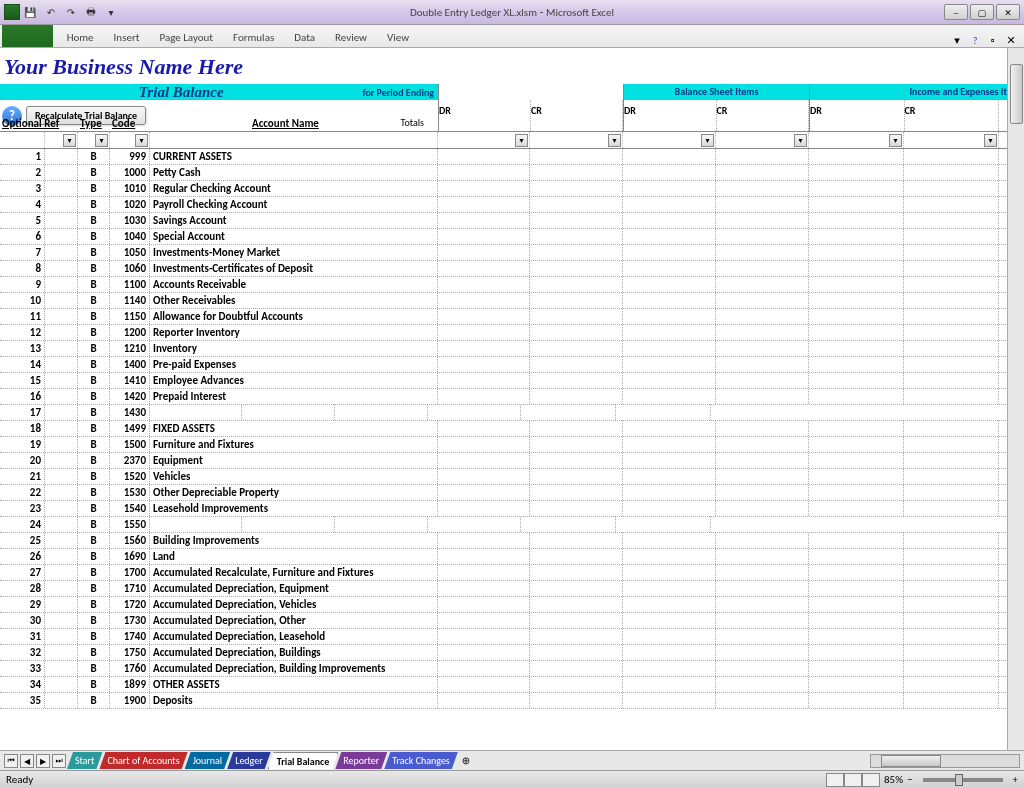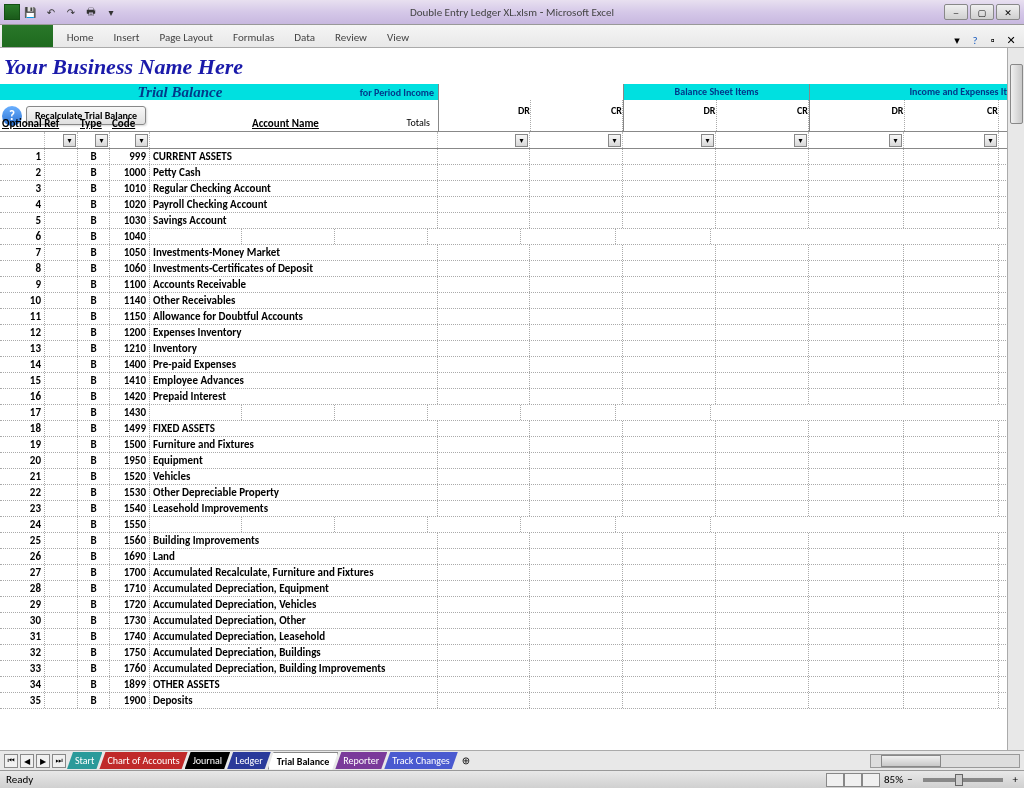--- a/index.html
+++ b/index.html
@@ -28,45 +28,45 @@
 .subhdr{display:flex;height:32px;border-bottom:1px solid #888}
 .subhdr-left{width:438px;display:flex;align-items:center;position:relative}
 .help-icon{width:20px;height:20px;border-radius:50%;background:linear-gradient(#6ab0ff,#2a70d0);color:#fff;display:flex;align-items:center;justify-content:center;font-weight:bold;font-size:13px;margin-left:2px}
 .recalc-btn{background:linear-gradient(#f8f8f8,#e0e0e0);border:1px solid #888;border-radius:3px;padding:2px 8px;font-size:10px;font-weight:bold;margin-left:4px;box-shadow:1px 1px 2px rgba(0,0,0,0.15)}
 .col-labels{position:absolute;bottom:1px;left:2px;display:flex;font-weight:bold;text-decoration:underline;font-size:10px}
 .cl-ref{width:78px}
 .cl-type{width:32px}
 .cl-code{width:40px}
 .cl-acct{padding-left:100px}
 .subhdr-mid{width:185px;display:flex;border-left:1px solid #888;position:relative}
-.drcr{flex:1;text-align:right;font-weight:bold;font-size:10px;padding-top:4px;border-right:1px dotted #aaa}
+.drcr{flex:1;text-align:left;font-weight:bold;font-size:10px;padding-top:4px;border-right:1px dotted #aaa}
 .subhdr-bal{width:186px;display:flex;border-left:1px solid #888}
 .subhdr-inc{width:190px;display:flex;border-left:1px solid #888}
-.totals-label{position:absolute;right:8px;bottom:2px;font-size:10px}
+.totals-label{position:absolute;right:14px;bottom:2px;font-size:10px}
 .filter-row{display:flex;height:17px;border-bottom:1px solid #888}
 .filter-row>div{border-right:1px dotted #bbb;position:relative}
 .fc1{width:45px}.fc2{width:33px}.fc3{width:32px}.fc4{width:40px}.fc5{width:288px}
 .fc6{width:92px}.fc7{width:93px}.fc8{width:93px}.fc9{width:93px}.fc10{width:95px}.fc11{width:95px}
 .drop{position:absolute;right:1px;bottom:1px;width:13px;height:13px;background:linear-gradient(#f8f8f8,#d8d8d8);border:1px solid #888;font-size:8px;line-height:11px;text-align:center}
 .grid{overflow:auto;height:598px}
 .row{display:flex;height:16px;border-bottom:1px dotted #aaa}
 .row>div{border-right:1px dotted #aaa;padding:0 3px;white-space:nowrap;overflow:hidden;font-size:11px;line-height:16px}
 .c-num{width:45px;text-align:right;font-weight:bold}
 .c-ref{width:33px}
 .c-type{width:32px;text-align:center;font-weight:bold}
 .c-code{width:40px;text-align:right;font-weight:bold}
 .c-acct{width:288px;font-weight:bold}
 .c-v{width:92px}.c-v2{width:93px}.c-v3{width:93px}.c-v4{width:93px}.c-v5{width:95px}.c-v6{width:95px}
 .sheet-tabs{position:absolute;bottom:18px;left:0;right:0;height:20px;background:#e8e8e8;display:flex;align-items:center;border-top:1px solid #aaa}
 .nav-arrows{display:flex;padding:0 4px;gap:2px}
 .nav-arrow{width:14px;height:14px;border:1px solid #888;background:#f0f0f0;font-size:8px;display:flex;align-items:center;justify-content:center}
 .tab{padding:2px 8px;font-size:10px;color:#fff;clip-path:polygon(6px 0,100% 0,calc(100% - 6px) 100%,0 100%);margin-left:-3px}
 .tab-start{background:#2a9a9a}
 .tab-chart{background:#c02a2a}
-.tab-journal{background:#000000}
+.tab-journal{background:#0369a1}
 .tab-ledger{background:#2a3a9a}
 .tab-trial{background:#fff;color:#000;border:1px solid #888;border-bottom:none;font-weight:bold}
 .tab-reporter{background:#7a3a9a}
 .tab-track{background:#4a5ad0}
 .tab-scroll{flex:1;display:flex;justify-content:flex-end;padding-right:4px}
 .hscroll{width:150px;height:14px;background:#ddd;border:1px solid #999;position:relative}
 .hscroll-thumb{position:absolute;left:10px;width:60px;height:12px;background:linear-gradient(#f0f0f0,#c8c8c8);border:1px solid #888}
 .statusbar{position:absolute;bottom:0;left:0;right:0;height:18px;background:linear-gradient(#e8e8e8,#d0d0d0);display:flex;align-items:center;border-top:1px solid #999;font-size:10px;padding:0 6px}
 .status-right{position:absolute;right:6px;display:flex;align-items:center;gap:4px}
 .view-btns{display:flex}
@@ -113,21 +113,21 @@
     <span class="ribbon-icon">▫</span>
     <span class="ribbon-icon">✕</span>
   </div>
 </div>
 
 <div class="sheet-area">
   <div class="business-title">Your Business Name Here</div>
   <div class="header-bar">
     <div class="hb-trial">
       <div class="hb-trial-title">Trial Balance</div>
-      <div class="hb-period">for Period Income</div>
+      <div class="hb-period">for Period Ending</div>
     </div>
     <div class="hb-gap1"></div>
     <div class="hb-balance">Balance Sheet Items</div>
     <div class="hb-income">Income and Expenses Items</div>
   </div>
   <div class="subhdr">
     <div class="subhdr-left">
       <div class="help-icon">?</div>
       <button class="recalc-btn">Recalculate Trial Balance</button>
       <div class="col-labels">
@@ -246,20 +246,21 @@
         <div class="c-v3"></div>
         <div class="c-v4"></div>
         <div class="c-v5"></div>
         <div class="c-v6"></div>
       </div>
       <div class="row">
         <div class="c-num">6</div>
         <div class="c-ref"></div>
         <div class="c-type">B</div>
         <div class="c-code">1040</div>
+        <div class="c-acct">Special Account</div>
         <div class="c-v"></div>
         <div class="c-v2"></div>
         <div class="c-v3"></div>
         <div class="c-v4"></div>
         <div class="c-v5"></div>
         <div class="c-v6"></div>
       </div>
       <div class="row">
         <div class="c-num">7</div>
         <div class="c-ref"></div>
@@ -323,21 +324,21 @@
         <div class="c-v3"></div>
         <div class="c-v4"></div>
         <div class="c-v5"></div>
         <div class="c-v6"></div>
       </div>
       <div class="row">
         <div class="c-num">12</div>
         <div class="c-ref"></div>
         <div class="c-type">B</div>
         <div class="c-code">1200</div>
-        <div class="c-acct">Expenses Inventory</div>
+        <div class="c-acct">Reporter Inventory</div>
         <div class="c-v"></div>
         <div class="c-v2"></div>
         <div class="c-v3"></div>
         <div class="c-v4"></div>
         <div class="c-v5"></div>
         <div class="c-v6"></div>
       </div>
       <div class="row">
         <div class="c-num">13</div>
         <div class="c-ref"></div>
@@ -425,21 +426,21 @@
         <div class="c-v2"></div>
         <div class="c-v3"></div>
         <div class="c-v4"></div>
         <div class="c-v5"></div>
         <div class="c-v6"></div>
       </div>
       <div class="row">
         <div class="c-num">20</div>
         <div class="c-ref"></div>
         <div class="c-type">B</div>
-        <div class="c-code">1950</div>
+        <div class="c-code">2370</div>
         <div class="c-acct">Equipment</div>
         <div class="c-v"></div>
         <div class="c-v2"></div>
         <div class="c-v3"></div>
         <div class="c-v4"></div>
         <div class="c-v5"></div>
         <div class="c-v6"></div>
       </div>
       <div class="row">
         <div class="c-num">21</div>

